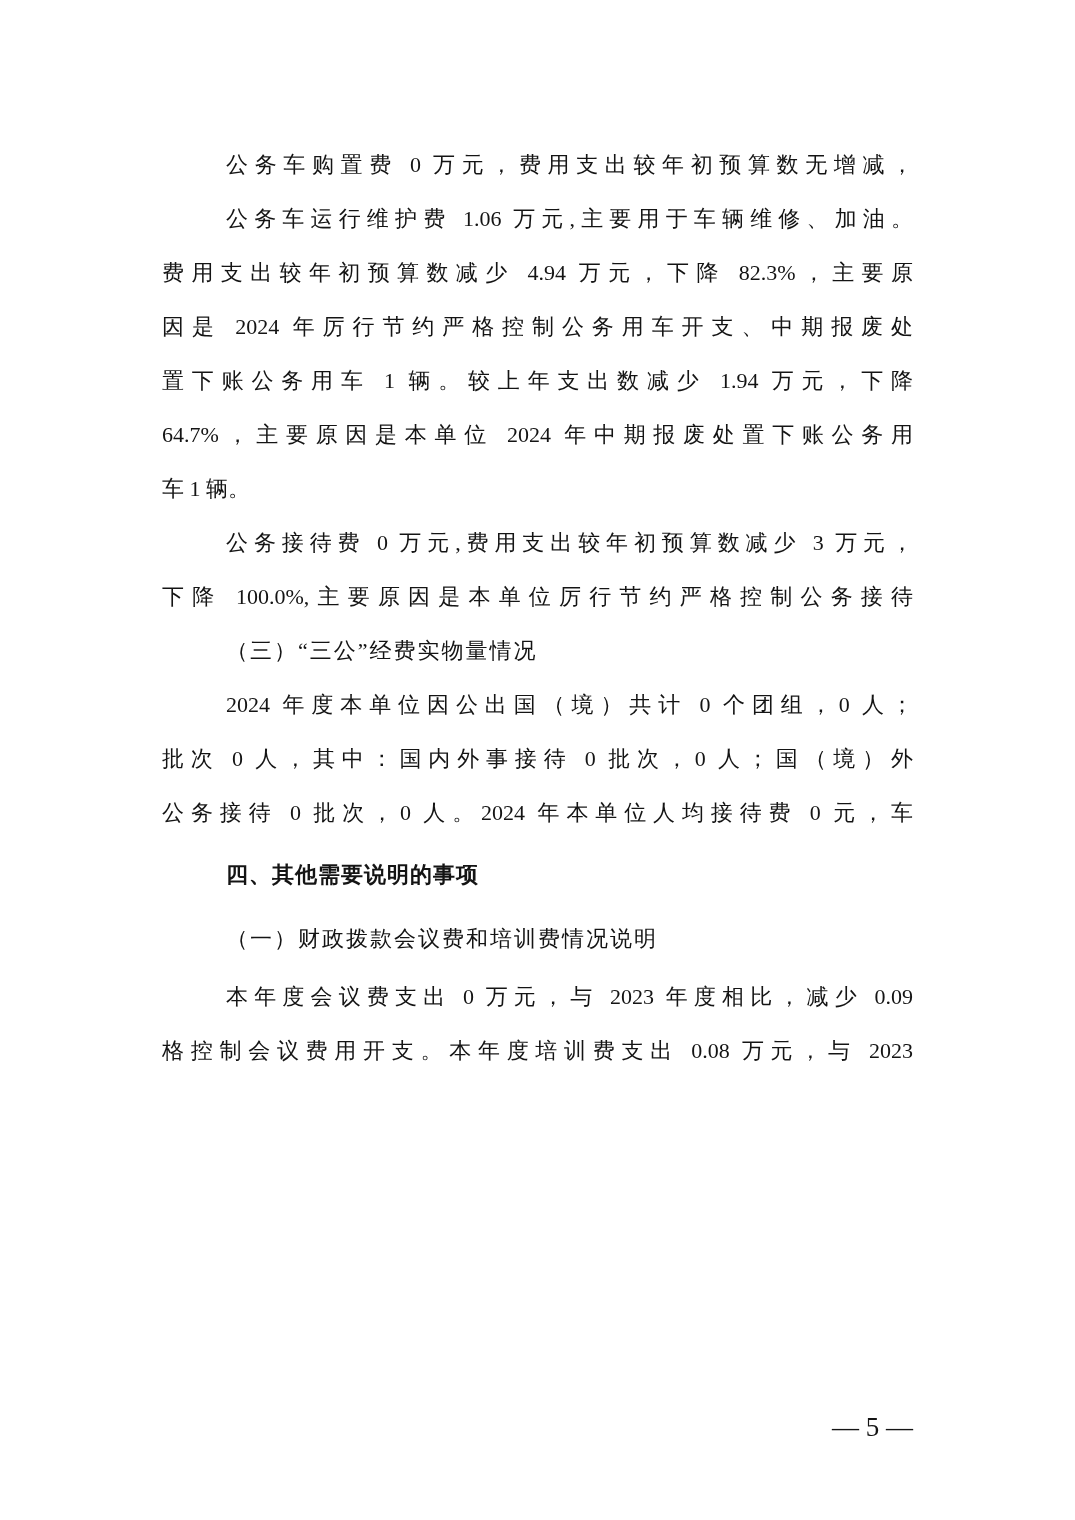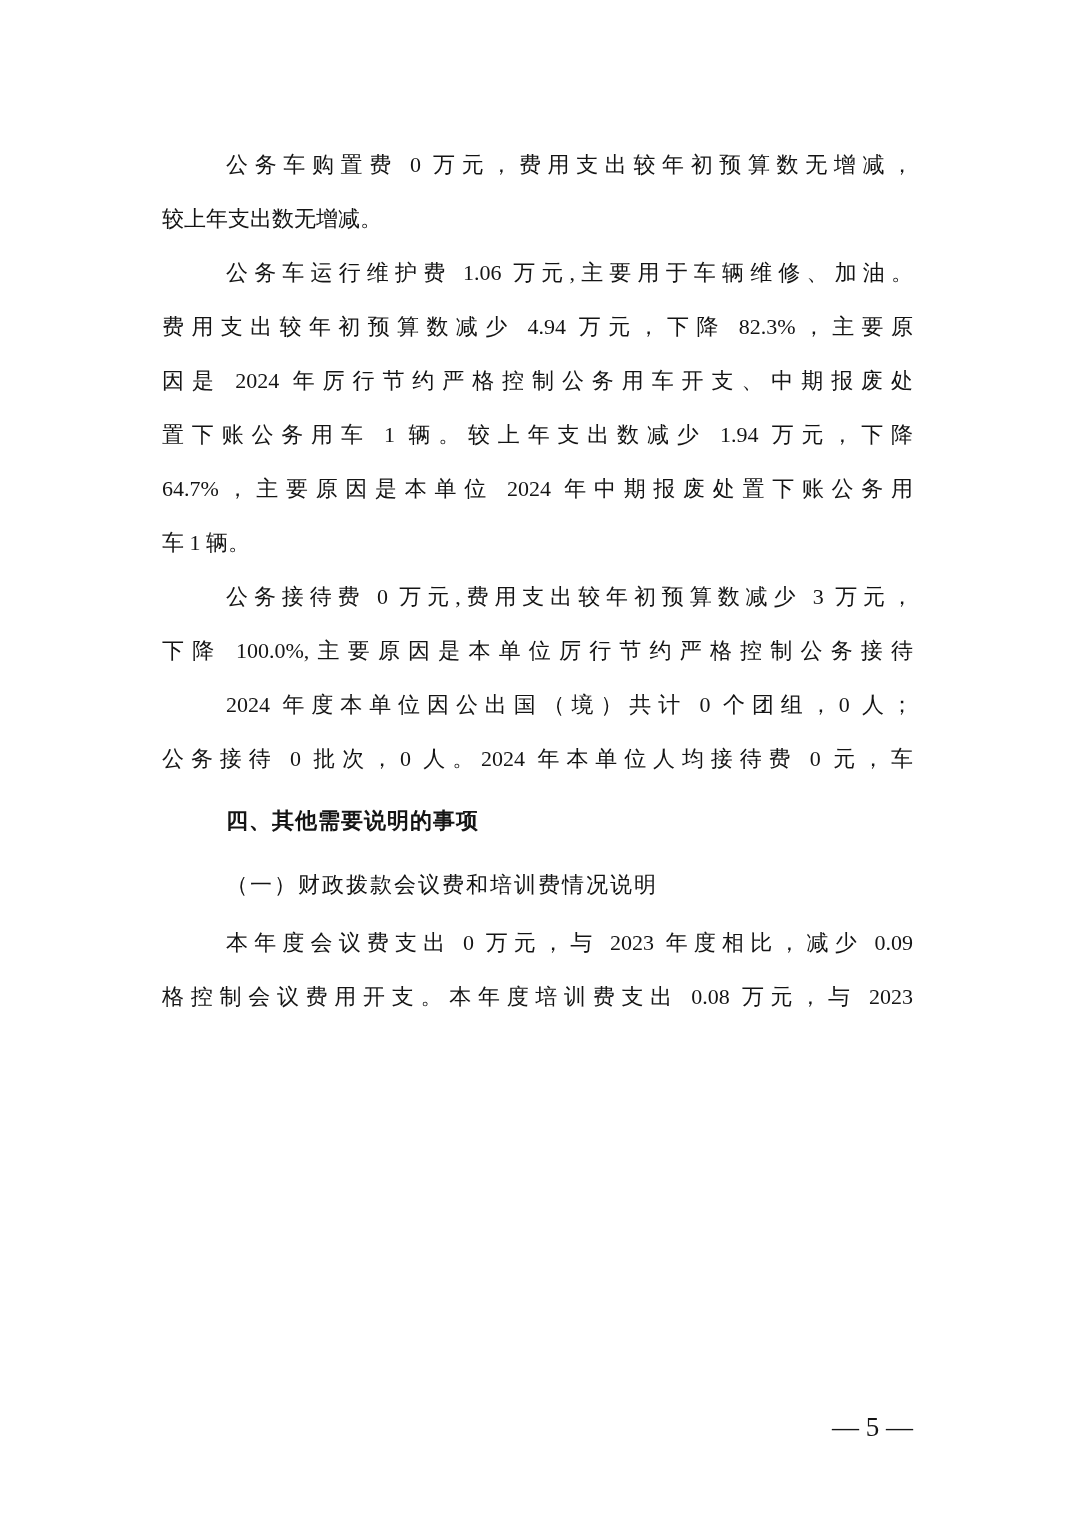--- a/index.html
+++ b/index.html
@@ -58,30 +58,31 @@
     color: #141414;
     font-family: "Liberation Serif", "DejaVu Serif", serif;
   }
 </style>
 </head>
 <body>
 
 <div class="page">
   <div class="content">
     <div class="line indent justify">公务车购置费 0 万元，费用支出较年初预算数无增减，</div>
-    <div class="line">较上年支出数无增减。</div>
     <div class="line indent justify">公务车运行维护费 1.06 万元,主要用于车辆维修、加油。</div>
     <div class="line justify">费用支出较年初预算数减少 4.94 万元，下降 82.3%，主要原</div>
     <div class="line justify">因是 2024 年厉行节约严格控制公务用车开支、中期报废处</div>
     <div class="line justify">置下账公务用车 1 辆。较上年支出数减少 1.94 万元，下降</div>
     <div class="line justify">64.7%，主要原因是本单位 2024 年中期报废处置下账公务用</div>
     <div class="line">车 1 辆。</div>
     <div class="line indent justify">公务接待费 0 万元,费用支出较年初预算数减少 3 万元，</div>
     <div class="line justify">下降 100.0%,主要原因是本单位厉行节约严格控制公务接待</div>
+    <div class="line indent kaiti">（三）“三公”经费实物量情况</div>
     <div class="line indent justify">2024 年度本单位因公出国（境）共计 0 个团组，0 人；</div>
+    <div class="line justify">批次 0 人，其中：国内外事接待 0 批次，0 人；国（境）外</div>
     <div class="line justify">公务接待 0 批次，0 人。2024 年本单位人均接待费 0 元，车</div>
     <div class="line indent heading">四、其他需要说明的事项</div>
     <div class="line indent kaiti sub">（一）财政拨款会议费和培训费情况说明</div>
     <div class="line indent justify">本年度会议费支出 0 万元，与 2023 年度相比，减少 0.09</div>
     <div class="line justify">格控制会议费用开支。本年度培训费支出 0.08 万元，与 2023</div>
   </div>
 
   <div class="footer">— 5 —</div>
 </div>
 

